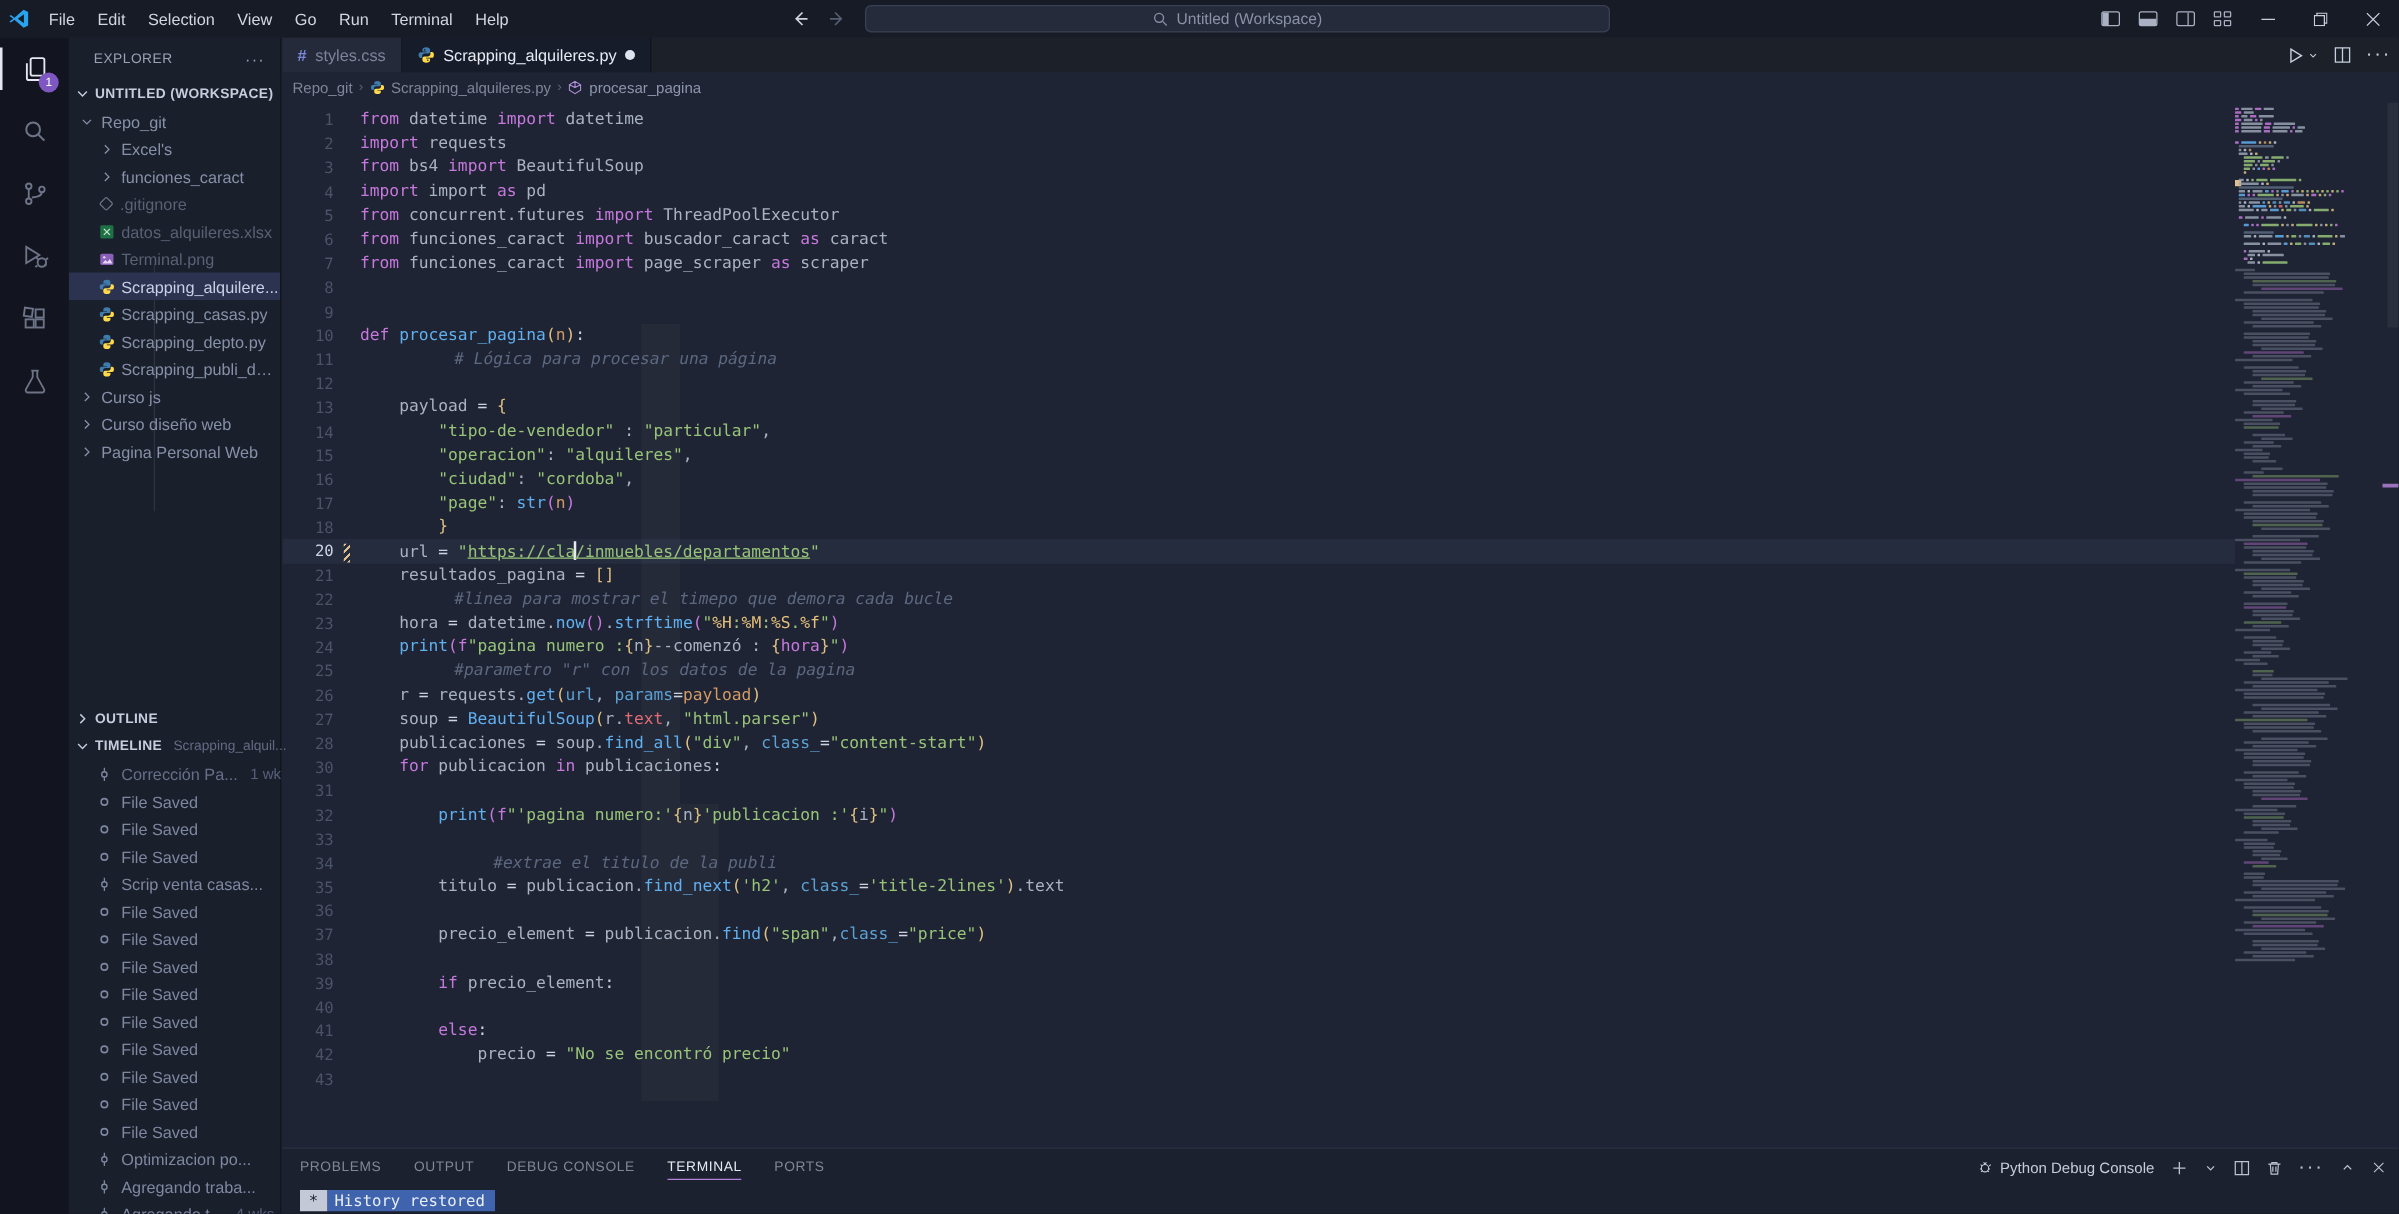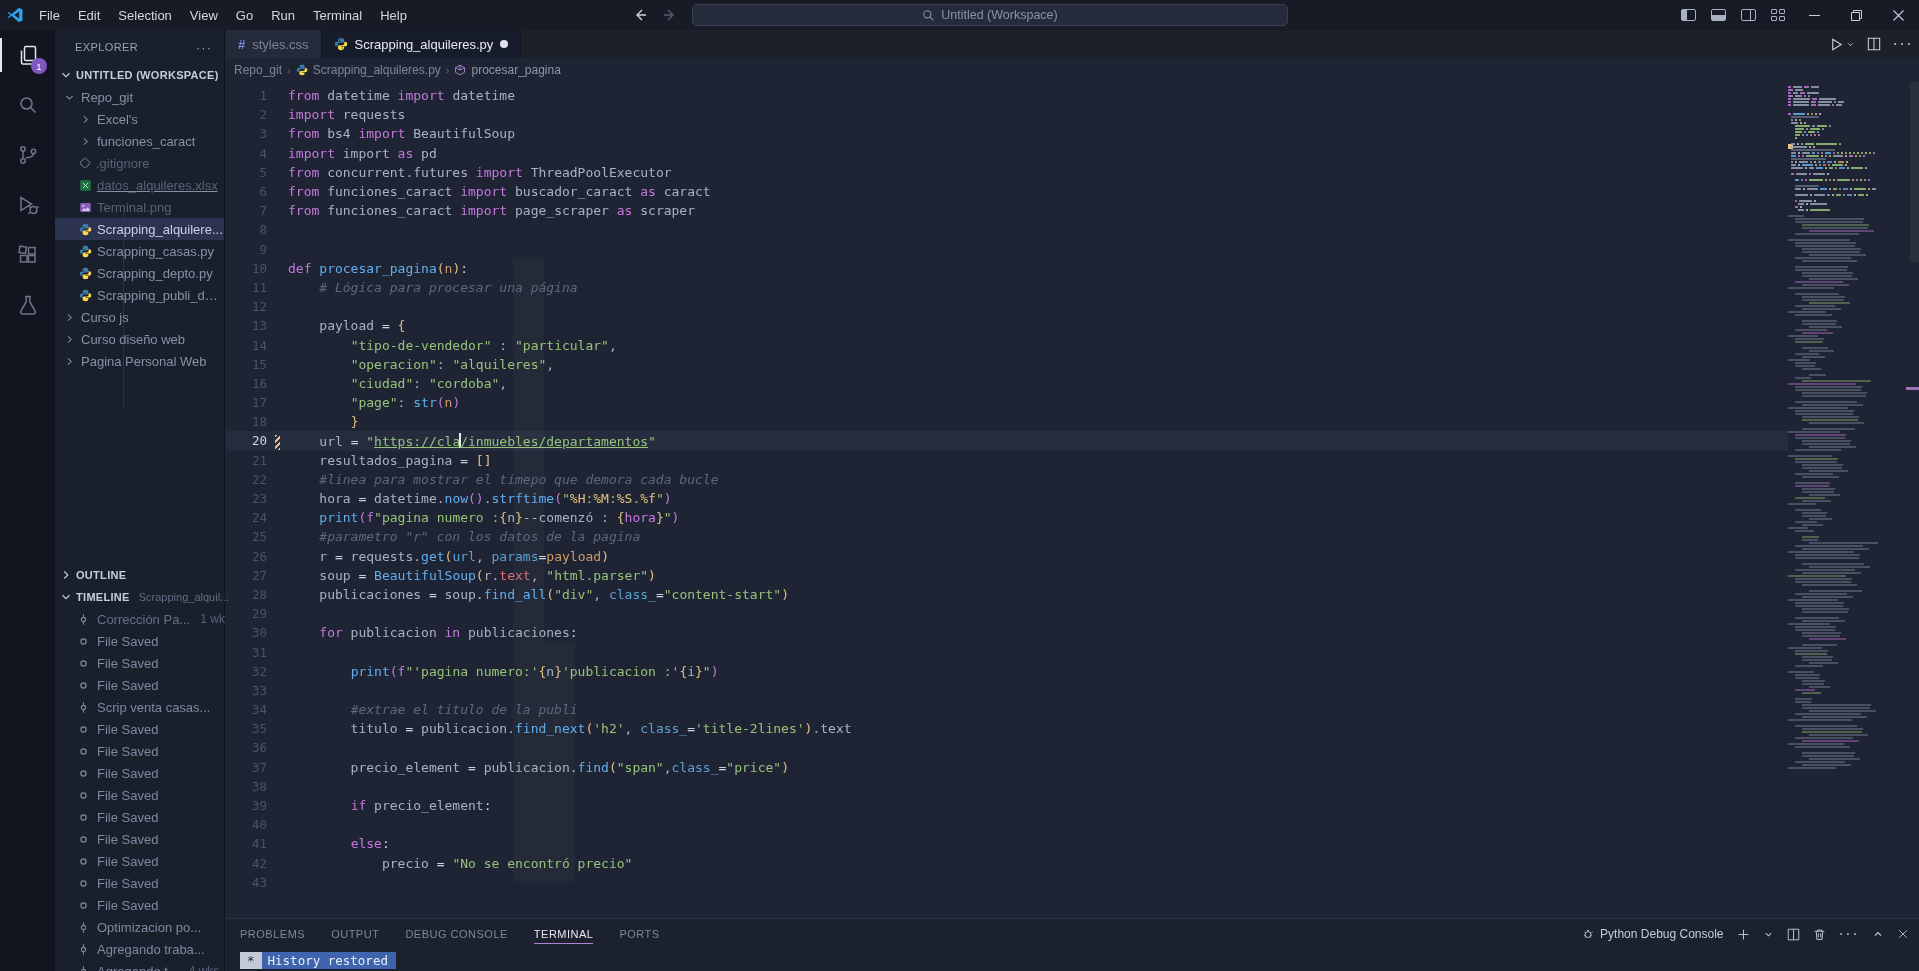--- a/index.html
+++ b/index.html
@@ -74,21 +74,21 @@
   .code{position:absolute;left:0;top:4px;right:131px;font-family:"DejaVu Sans Mono",monospace;font-size:13px;}
   .line{height:19.2px;display:flex;white-space:pre;align-items:center;position:relative;}
   .line.activeln{background:rgba(135,155,210,.07);}
   .ln{flex:0 0 62px;text-align:right;padding-right:21px;color:#4a5368;font-size:12.5px;position:relative;}
   .line.activeln .ln{color:#ccd3e2;}
   .gmark{position:absolute;right:8px;top:2px;width:5px;height:15px;
     background:repeating-linear-gradient(-45deg,#e2c08d 0 1.6px,transparent 1.6px 4.2px);}
   .lc{flex:1;}
   .iband{position:absolute;background:rgba(255,255,255,.028);}
   .tk-kw{color:#c678dd;} .tk-str{color:#98c379;} .tk-lnk{color:#98c379;text-decoration:underline;}
-  .tk-com{color:#5c6880;font-style:italic;} .tk-fn{color:#61afef;} .tk-num{color:#d19a66;}
+  .tk-com{color:#5c6880;font-style:italic;margin-left:44px;} .tk-fn{color:#61afef;} .tk-num{color:#d19a66;}
   .tk-par{color:#d19a66;} .tk-kwa{color:#5ca0d3;} .tk-prp{color:#e06c75;}
   .tk-bY{color:#dfc184;} .tk-bP{color:#c678dd;} .tk-txt{color:#a9b2c3;} .tk-fmt{color:#e5c07b;}
   .tk-op{color:#ccd2de;}
   .cursor{display:inline-block;width:1.5px;height:15px;background:#e6eaf2;vertical-align:-2.5px;margin:0 -0.75px;}
 
   
   .minimap{position:absolute;right:9px;top:4px;width:122px;bottom:0;overflow:hidden;}
   .mm-row{height:2px;margin-bottom:1px;display:flex;gap:2px;}
   .mm-seg{height:2px;border-radius:.5px;opacity:.85;}
   .mm-extra .mm-seg{opacity:.4;}
@@ -274,21 +274,21 @@
           <span class="lbl">funciones_caract</span>
         </div>
         <div class="tree-row dim" style="padding-left: 24px;">
           <span class="chev">
             <svg width="12" height="12" viewBox="0 0 16 16">
               <rect x="3" y="3" width="10" height="10" rx="1.5" transform="rotate(45 8 8)" fill="none" stroke="#6d7385" stroke-width="1.3"></rect>
             </svg>
           </span>
           <span class="lbl">.gitignore</span>
         </div>
-        <div class="tree-row dim" style="padding-left: 24px; text-decoration: underline;">
+        <div class="tree-row dim" style="padding-left: 24px;">
           <span class="chev">
             <svg width="13" height="13" viewBox="0 0 16 16">
               <rect x="1.5" y="1.5" width="13" height="13" rx="1.5" fill="#1f7145"></rect>
               <path stroke="#bfe8cf" stroke-width="1.2" d="m5 5 6 6M11 5l-6 6"></path>
             </svg>
           </span>
           <span class="lbl">datos_alquileres.xlsx</span>
         </div>
         <div class="tree-row dim" style="padding-left: 24px;">
           <span class="chev">
@@ -605,21 +605,20 @@
           <div class="line"><span class="ln">18</span><span class="lc"><span class="tk-txt">        </span><span class="tk-bY">}</span></span></div>
           <div class="line activeln"><span class="ln">20<span class="gmark"></span></span><span class="lc"><span class="tk-txt">    url </span><span class="tk-op">=</span><span class="tk-txt"> </span><span class="tk-str">"</span><span class="tk-lnk">https://cla</span><span class="cursor"></span><span class="tk-lnk">/inmuebles/departamentos</span><span class="tk-str">"</span></span></div>
           <div class="line"><span class="ln">21</span><span class="lc"><span class="tk-txt">    resultados_pagina </span><span class="tk-op">=</span><span class="tk-txt"> </span><span class="tk-bY">[]</span></span></div>
           <div class="line"><span class="ln">22</span><span class="lc"><span class="tk-txt">    </span><span class="tk-com">#linea para mostrar el timepo que demora cada bucle</span></span></div>
           <div class="line"><span class="ln">23</span><span class="lc"><span class="tk-txt">    hora </span><span class="tk-op">=</span><span class="tk-txt"> datetime.</span><span class="tk-fn">now</span><span class="tk-bP">()</span><span class="tk-txt">.</span><span class="tk-fn">strftime</span><span class="tk-bP">(</span><span class="tk-str">"</span><span class="tk-fmt">%H</span><span class="tk-str">:</span><span class="tk-fmt">%M</span><span class="tk-str">:</span><span class="tk-fmt">%S</span><span class="tk-str">.</span><span class="tk-fmt">%f</span><span class="tk-str">"</span><span class="tk-bP">)</span></span></div>
           <div class="line"><span class="ln">24</span><span class="lc"><span class="tk-txt">    </span><span class="tk-fn">print</span><span class="tk-bP">(</span><span class="tk-kw">f</span><span class="tk-str">"pagina numero :</span><span class="tk-bY">{</span><span class="tk-txt">n</span><span class="tk-bY">}</span><span class="tk-txt">--comenzó : </span><span class="tk-bY">{</span><span class="tk-kw">hora</span><span class="tk-bY">}</span><span class="tk-str">"</span><span class="tk-bP">)</span></span></div>
           <div class="line"><span class="ln">25</span><span class="lc"><span class="tk-txt">    </span><span class="tk-com">#parametro "r" con los datos de la pagina</span></span></div>
           <div class="line"><span class="ln">26</span><span class="lc"><span class="tk-txt">    r </span><span class="tk-op">=</span><span class="tk-txt"> requests.</span><span class="tk-fn">get</span><span class="tk-bY">(</span><span class="tk-kwa">url</span><span class="tk-txt">, </span><span class="tk-kwa">params</span><span class="tk-op">=</span><span class="tk-par">payload</span><span class="tk-bY">)</span></span></div>
           <div class="line"><span class="ln">27</span><span class="lc"><span class="tk-txt">    soup </span><span class="tk-op">=</span><span class="tk-txt"> </span><span class="tk-fn">BeautifulSoup</span><span class="tk-bY">(</span><span class="tk-txt">r.</span><span class="tk-prp">text</span><span class="tk-txt">, </span><span class="tk-str">"html.parser"</span><span class="tk-bY">)</span></span></div>
           <div class="line"><span class="ln">28</span><span class="lc"><span class="tk-txt">    publicaciones </span><span class="tk-op">=</span><span class="tk-txt"> soup.</span><span class="tk-fn">find_all</span><span class="tk-bY">(</span><span class="tk-str">"div"</span><span class="tk-txt">, </span><span class="tk-kwa">class_</span><span class="tk-op">=</span><span class="tk-str">"content-start"</span><span class="tk-bY">)</span></span></div>
-          <div class="line"><span class="ln">29</span><span class="lc"></span></div>
           <div class="line"><span class="ln">30</span><span class="lc"><span class="tk-txt">    </span><span class="tk-kw">for</span><span class="tk-txt"> publicacion </span><span class="tk-kw">in</span><span class="tk-txt"> publicaciones</span><span class="tk-op">:</span></span></div>
           <div class="line"><span class="ln">31</span><span class="lc"></span></div>
           <div class="line"><span class="ln">32</span><span class="lc"><span class="tk-txt">        </span><span class="tk-fn">print</span><span class="tk-bP">(</span><span class="tk-kw">f</span><span class="tk-str">"'pagina numero:'</span><span class="tk-bY">{</span><span class="tk-txt">n</span><span class="tk-bY">}</span><span class="tk-str">'publicacion :'</span><span class="tk-bY">{</span><span class="tk-txt">i</span><span class="tk-bY">}</span><span class="tk-str">"</span><span class="tk-bP">)</span></span></div>
           <div class="line"><span class="ln">33</span><span class="lc"></span></div>
           <div class="line"><span class="ln">34</span><span class="lc"><span class="tk-txt">        </span><span class="tk-com">#extrae el titulo de la publi</span></span></div>
           <div class="line"><span class="ln">35</span><span class="lc"><span class="tk-txt">        titulo </span><span class="tk-op">=</span><span class="tk-txt"> publicacion.</span><span class="tk-fn">find_next</span><span class="tk-bY">(</span><span class="tk-str">'h2'</span><span class="tk-txt">, </span><span class="tk-kwa">class_</span><span class="tk-op">=</span><span class="tk-str">'title-2lines'</span><span class="tk-bY">)</span><span class="tk-txt">.text</span></span></div>
           <div class="line"><span class="ln">36</span><span class="lc"></span></div>
           <div class="line"><span class="ln">37</span><span class="lc"><span class="tk-txt">        precio_element </span><span class="tk-op">=</span><span class="tk-txt"> publicacion.</span><span class="tk-fn">find</span><span class="tk-bY">(</span><span class="tk-str">"span"</span><span class="tk-txt">,</span><span class="tk-kwa">class_</span><span class="tk-op">=</span><span class="tk-str">"price"</span><span class="tk-bY">)</span></span></div>
           <div class="line"><span class="ln">38</span><span class="lc"></span></div>
           <div class="line"><span class="ln">39</span><span class="lc"><span class="tk-txt">        </span><span class="tk-kw">if</span><span class="tk-txt"> precio_element</span><span class="tk-op">:</span></span></div>

